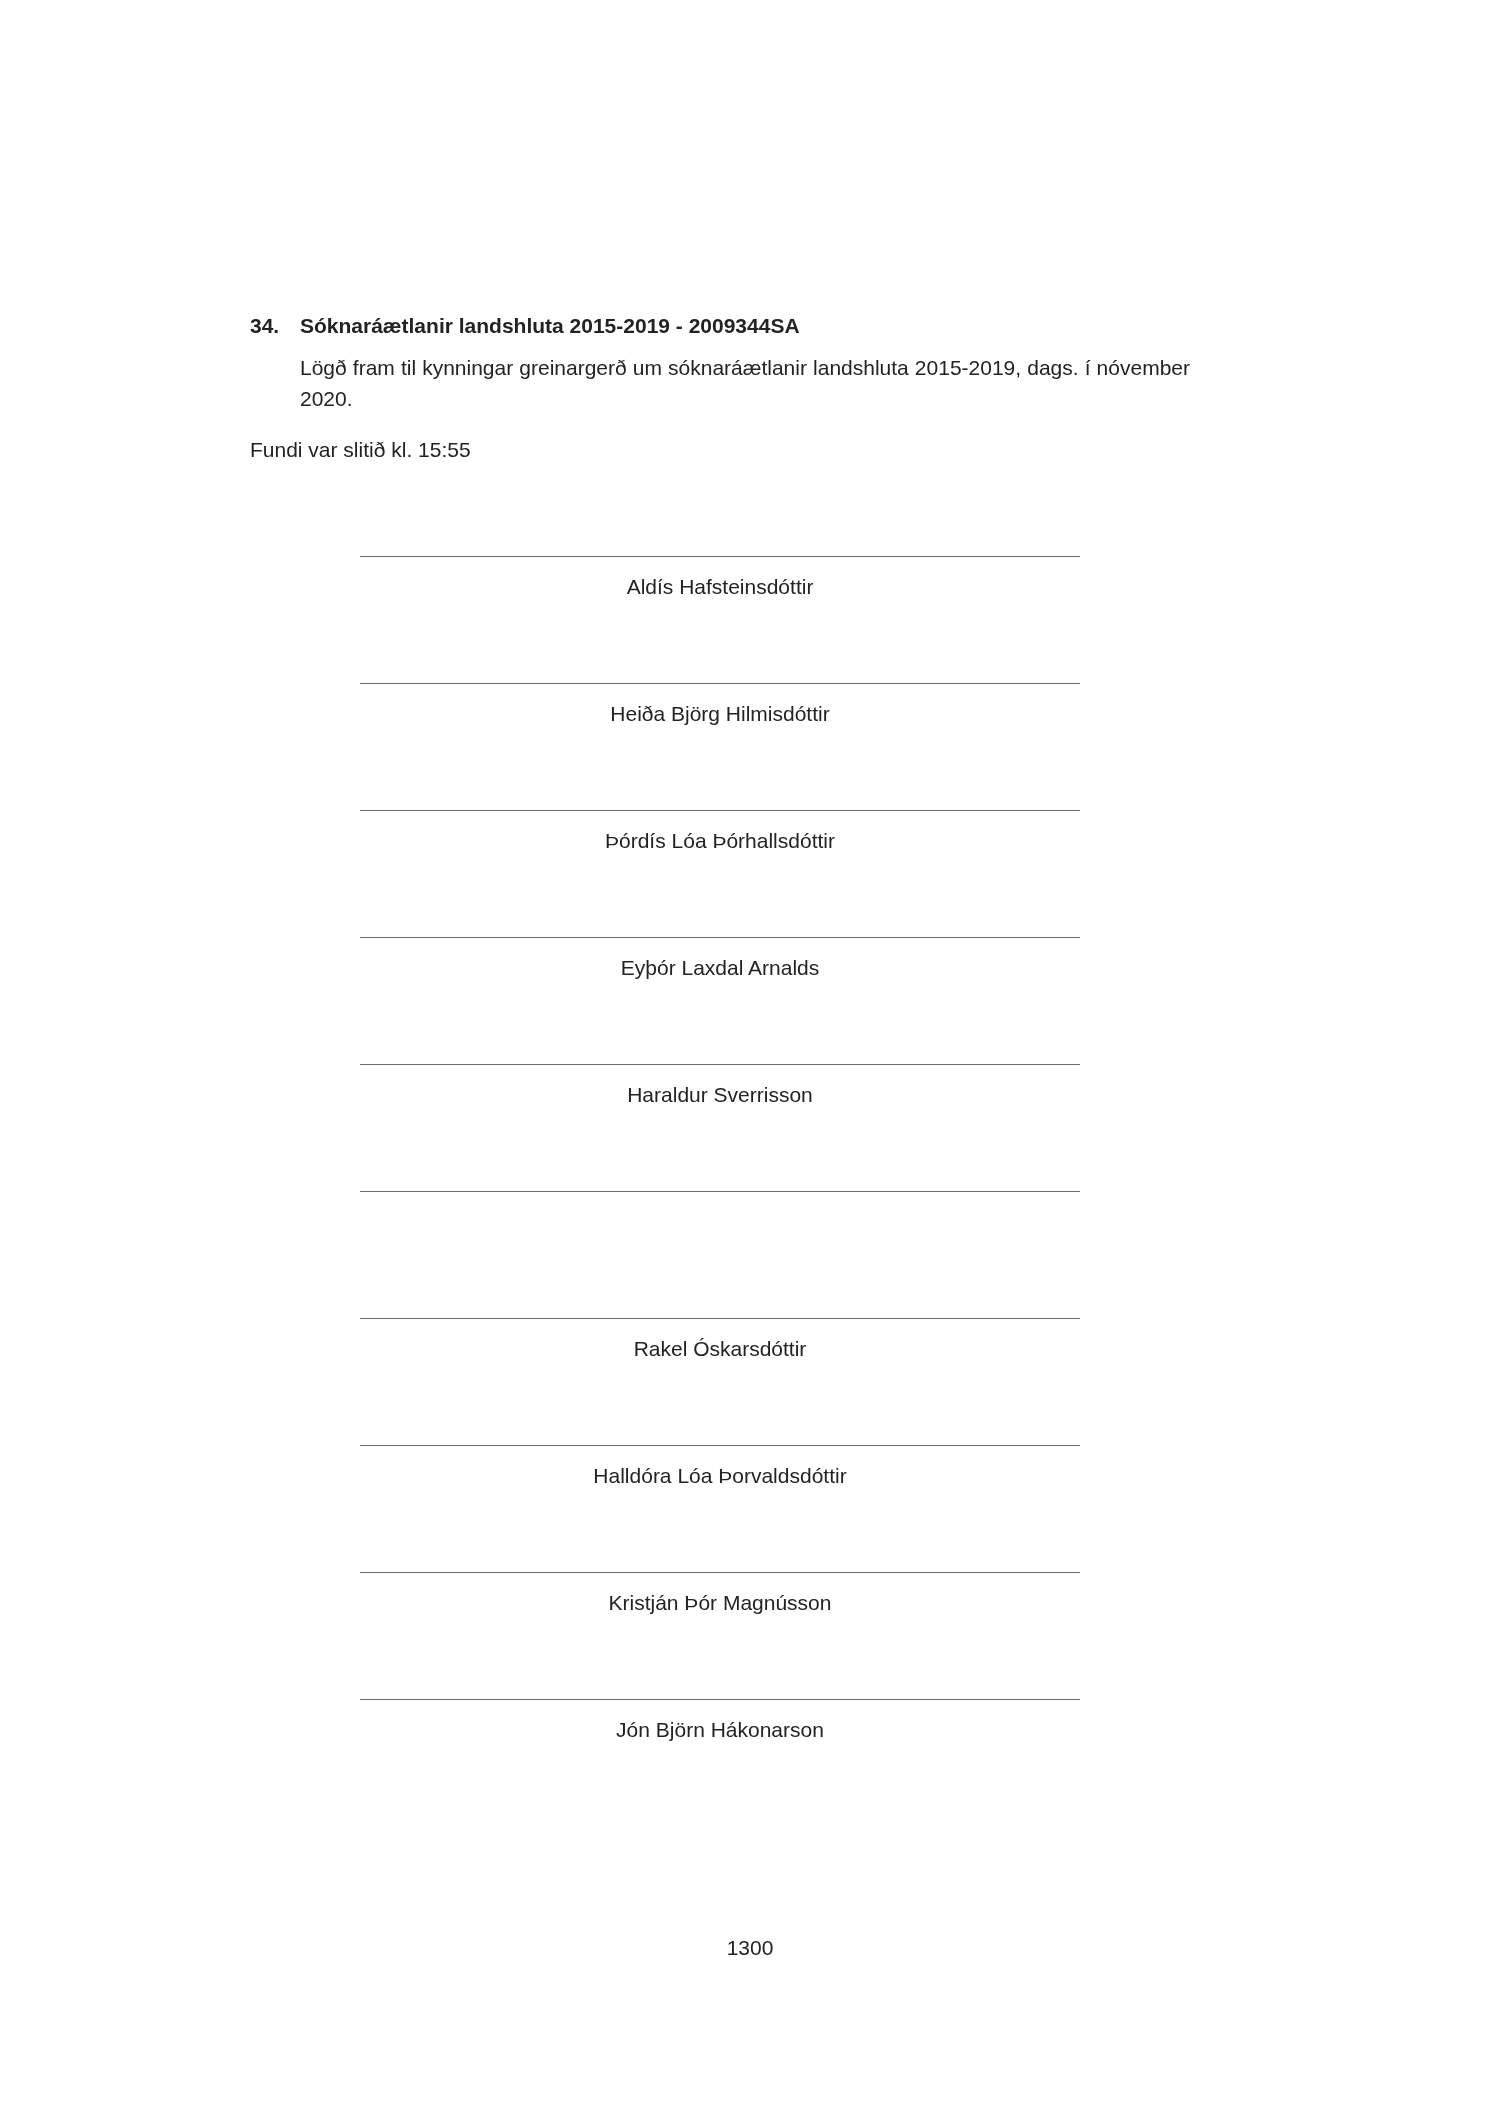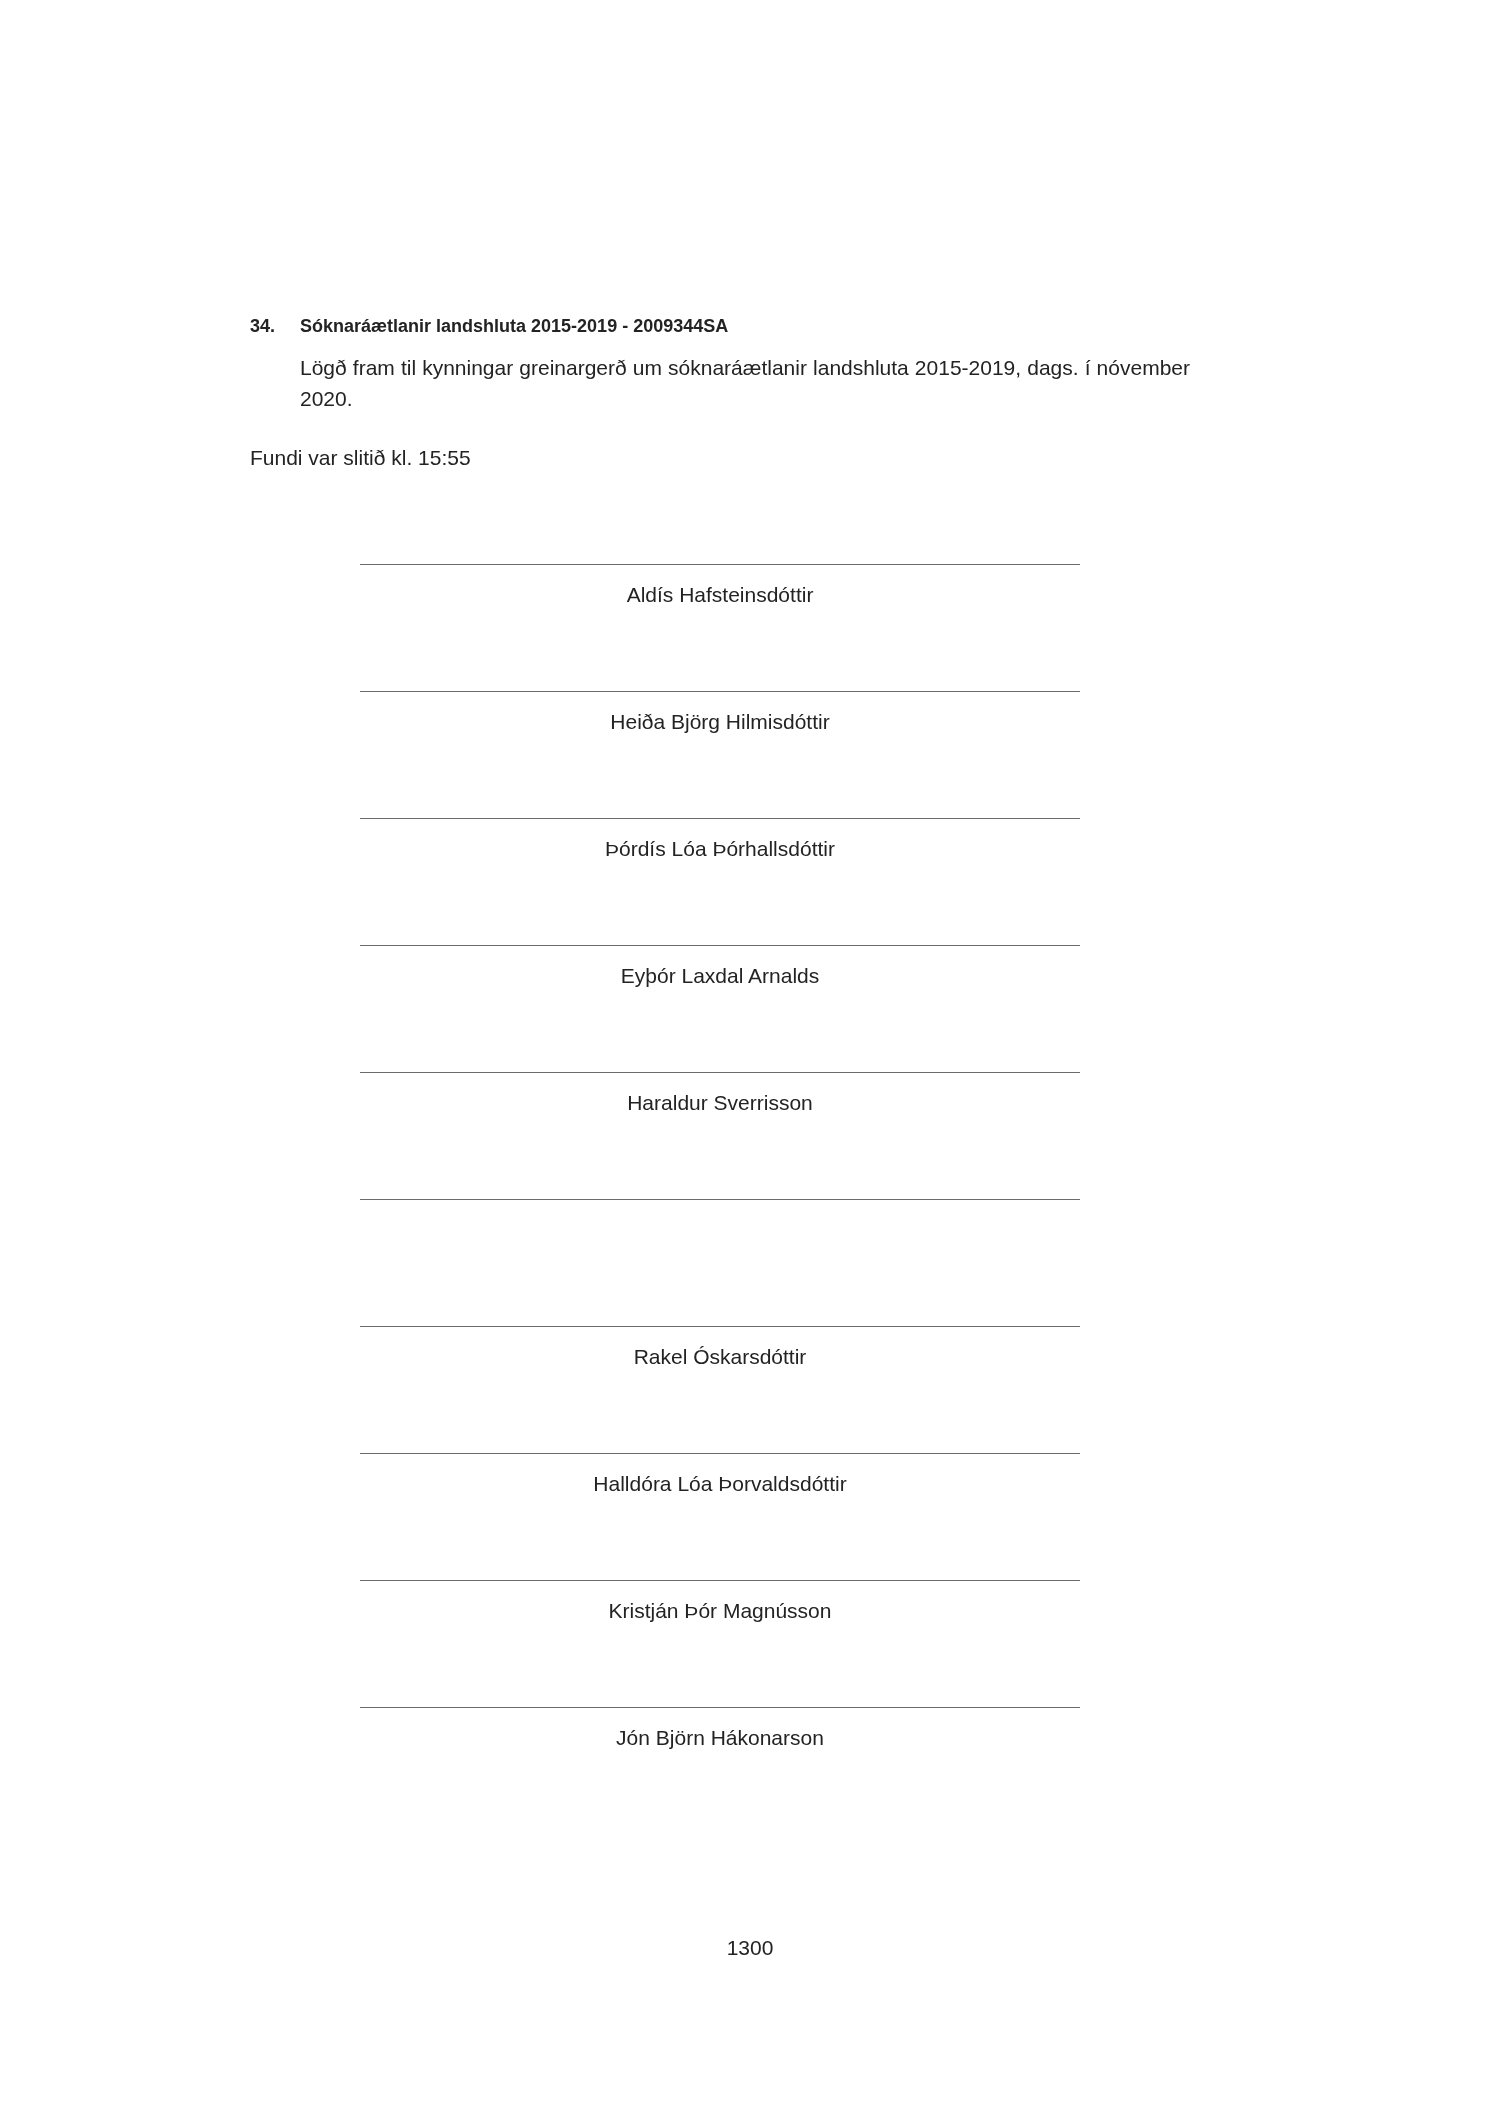--- a/index.html
+++ b/index.html
@@ -12,41 +12,41 @@
     font-family: "Liberation Sans", "DejaVu Sans", sans-serif;
     color: #232323;
     margin: 0 auto;
     overflow: hidden;
   }
   .content {
     padding: 312px 250px 0 250px;
   }
   .heading {
     display: flex;
-    font-size: 18px;
+    font-size: 21px;
     font-weight: 700;
     line-height: 28px;
   }
   .heading-number {
     width: 50px;
     flex: 0 0 50px;
   }
   .heading-title {
     flex: 1;
   }
   .paragraph {
     margin-left: 50px;
     margin-top: 12px;
     width: 890px;
     font-size: 21px;
     line-height: 31px;
     text-align: justify;
   }
   .closing {
-    margin-top: 30px;
+    margin-top: 22px;
     font-size: 21px;
     line-height: 28px;
   }
   .signature-list {
     margin-top: 92px;
     margin-left: 110px;
     width: 720px;
   }
   .signature-block {
     height: 127px;

